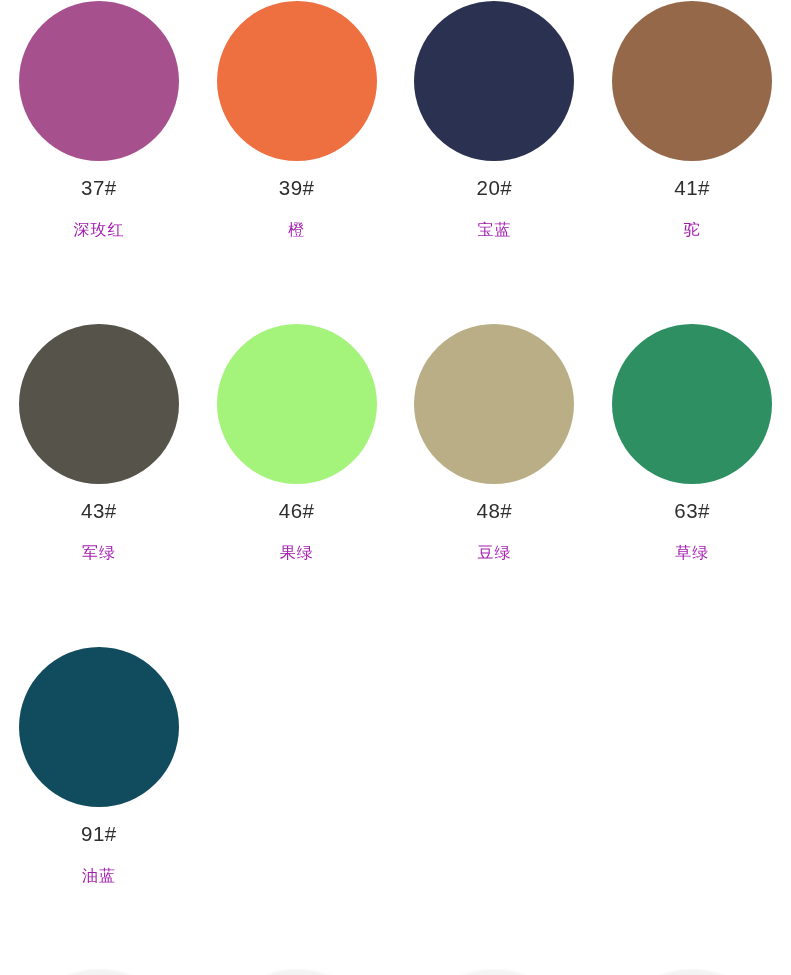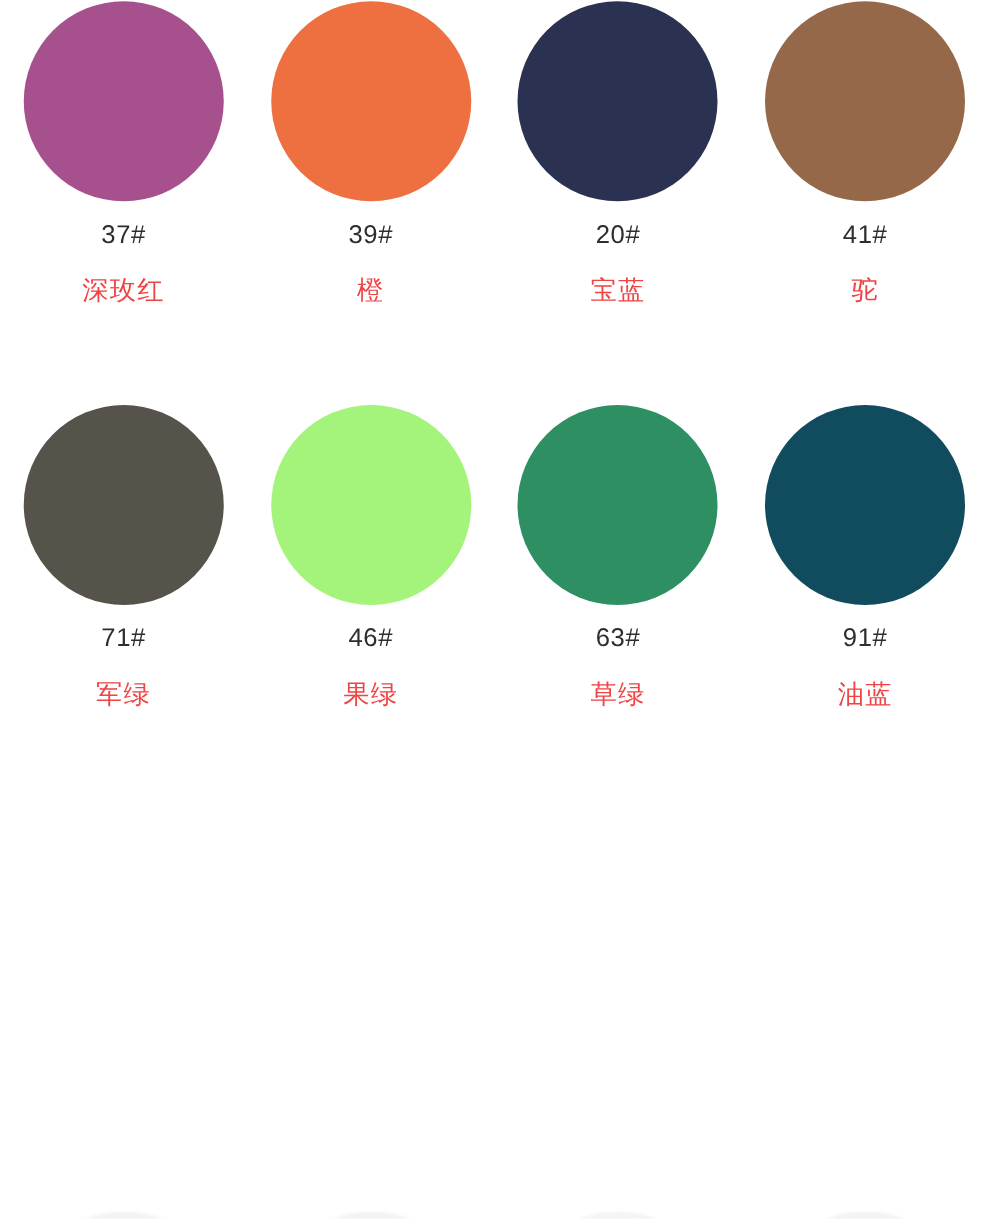--- a/index.html
+++ b/index.html
@@ -58,23 +58,23 @@
     margin-top: 17px;
     font-size: 20.5px;
     line-height: 1;
     color: #2e2e2e;
     letter-spacing: 0.5px;
     white-space: nowrap;
   }
 
   .swatch-name {
     margin-top: 23px;
-    font-size: 21px;
+    font-size: 16px;
     line-height: 1;
-    color: #ef4444;
+    color: #a21caf;
     letter-spacing: 1px;
     white-space: nowrap;
   }
 
   
   .partial-row {
     position: absolute;
     left: 0;
     top: 969px;
     width: 791px;
@@ -122,32 +122,37 @@
     </div>
 
     <div class="swatch-cell">
       <div class="swatch-dot" style="background-color: rgb(150, 104, 74);"></div>
       <div class="swatch-code">41#</div>
       <div class="swatch-name">驼</div>
     </div>
 
     <div class="swatch-cell">
       <div class="swatch-dot" style="background-color: rgb(85, 83, 74);"></div>
-      <div class="swatch-code">71#</div>
+      <div class="swatch-code">43#</div>
       <div class="swatch-name">军绿</div>
     </div>
 
 
     <div class="swatch-cell">
       <div class="swatch-dot" style="background-color: rgb(164, 244, 124);"></div>
       <div class="swatch-code">46#</div>
       <div class="swatch-name">果绿</div>
     </div>
 
 
+    <div class="swatch-cell">
+      <div class="swatch-dot" style="background-color: rgb(185, 174, 133);"></div>
+      <div class="swatch-code">48#</div>
+      <div class="swatch-name">豆绿</div>
+    </div>
 
 
     <div class="swatch-cell">
       <div class="swatch-dot" style="background-color: rgb(45, 143, 98);"></div>
       <div class="swatch-code">63#</div>
       <div class="swatch-name">草绿</div>
     </div>
 
     <div class="swatch-cell">
       <div class="swatch-dot" style="background-color: rgb(17, 76, 94);"></div>

